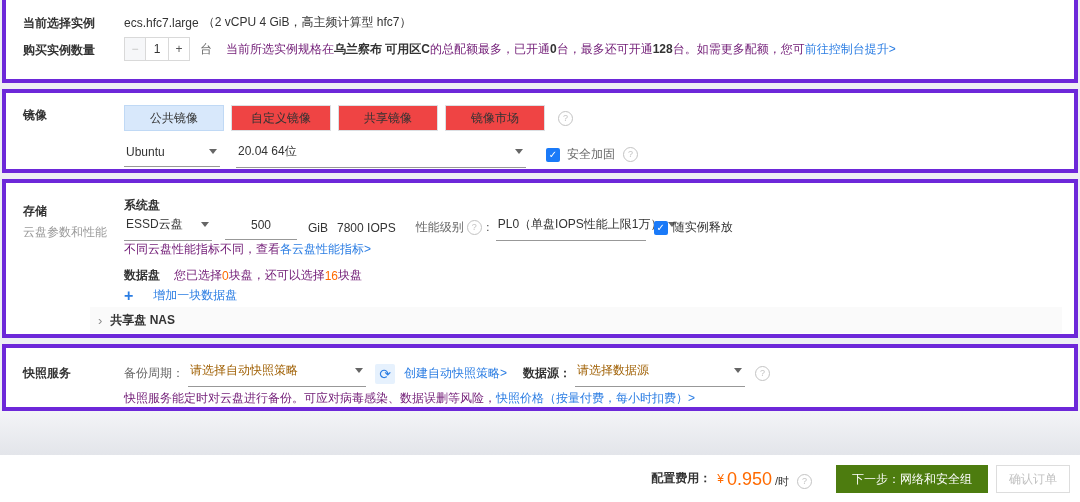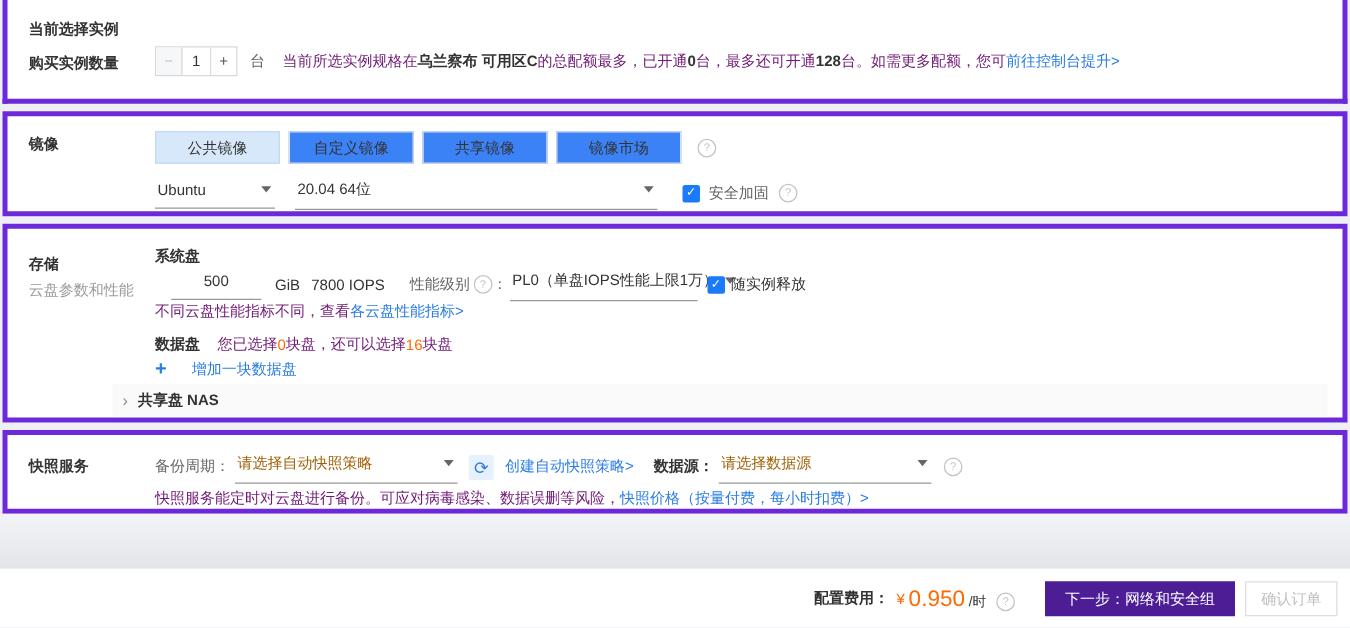--- a/index.html
+++ b/index.html
@@ -32,21 +32,21 @@
 
   
   .stepper{display:flex;width:66px;height:24px;border:1px solid #d9d9d9;box-sizing:border-box;background:#fff;}
   .step-btn{width:20px;text-align:center;line-height:22px;cursor:pointer;user-select:none;}
   .step-minus{background:#f6f7f9;color:#c5c5c5;border-right:1px solid #d9d9d9;}
   .step-plus{color:#555;border-left:1px solid #d9d9d9;}
   .step-val{flex:1;text-align:center;line-height:22px;color:#333;}
 
   
   .tab{width:100px;height:26px;line-height:24px;text-align:center;border:1px solid #dcdfe3;
-       box-sizing:border-box;margin-right:7px;background:#3b82f6;color:#333;cursor:pointer;}
+       box-sizing:border-box;margin-right:7px;background:#ef4444;color:#333;cursor:pointer;}
   .tab.active{background:#d8e8fb;border-color:#c0d9f5;}
 
   
   .uselect{display:flex;align-items:center;justify-content:space-between;
            border-bottom:1px solid #989898;padding:2px 3px 7px 2px;box-sizing:border-box;cursor:pointer;}
   .uinput{border:none;border-bottom:1px solid #989898;text-align:center;
           padding:2px 0 7px 0;box-sizing:border-box;color:#333;}
   .caret{width:0;height:0;border-left:4px solid transparent;border-right:4px solid transparent;
          border-top:5px solid #666;margin-left:6px;flex:none;}
 
@@ -67,32 +67,36 @@
   
   .band{position:absolute;top:411px;left:0;width:1080px;height:44px;
         background:linear-gradient(to bottom,#f3f4f7,#e3e5ea);}
   .footer{position:absolute;top:455px;left:0;width:1080px;height:47px;background:#fff;
           display:flex;align-items:center;justify-content:flex-end;box-sizing:border-box;padding:0 10px;}
   .price-wrap{display:flex;align-items:center;}
   .price-label{font-weight:bold;color:#333;margin-left:34px;}
   .price-cur{color:#ff6a00;margin:0 3px 0 6px;font-size:12px;}
   .price-val{color:#ff6a00;font-size:18px;line-height:22px;}
   .price-unit{color:#333;font-size:11px;margin:6px 4px 0 3px;}
-  .btn-next{background:#4c1d95;color:#fff;height:28px;line-height:28px;padding:0 16px;
+  .btn-next{background:#4d7c0f;color:#fff;height:28px;line-height:28px;padding:0 16px;
             border:none;font-size:12px;margin-left:24px;cursor:pointer;}
   .btn-confirm{background:#fff;color:#c0c0c0;height:28px;line-height:26px;padding:0 12px;
                border:1px solid #ddd;box-sizing:border-box;font-size:12px;margin-left:8px;cursor:pointer;}
 </style>
 </head>
 <body>
 
 <div class="page">
 
   <div class="card" id="card-instance">
     <div class="side-label" style="top:15px">当前选择实例</div>
+    <div class="row" style="top:14px">
+      <span class="dark">ecs.hfc7.large</span>
+      <span class="dark" style="margin-left:4px">（2 vCPU 4 GiB，高主频计算型 hfc7）</span>
+    </div>
 
     <div class="side-label" style="top:42px">购买实例数量</div>
     <div class="row" style="top:37px">
       <div class="stepper">
         <div class="step-btn step-minus">−</div>
         <div class="step-val">1</div>
         <div class="step-btn step-plus">+</div>
       </div>
       <span class="lbl" style="margin-left:10px">台</span>
       <span class="gray" style="margin-left:14px">当前所选实例规格在 </span>
@@ -134,20 +138,24 @@
 
   <div class="card" id="card-storage">
     <div class="side-label" style="top:20px">存储</div>
     <div class="side-sublabel" style="top:41px">云盘参数和性能</div>
 
     <div class="row" style="top:14px">
       <span class="dark bold">系统盘</span>
     </div>
 
     <div class="row" style="top:31px">
+      <div class="uselect" style="width:88px">
+        <span>ESSD云盘</span>
+        <span class="caret"></span>
+      </div>
       <div class="uinput" style="width:72px;margin-left:13px">500</div>
       <span class="dark" style="margin-left:11px">GiB</span>
       <span class="dark" style="margin-left:9px">7800 IOPS</span>
       <span class="lbl" style="margin-left:20px">性能级别</span>
       <span class="qicon" style="margin-left:3px">?</span>
       <span class="lbl">：</span>
       <div class="uselect" style="width:150px;margin-left:2px">
         <span>PL0（单盘IOPS性能上限1万）</span>
         <span class="caret"></span>
       </div>

